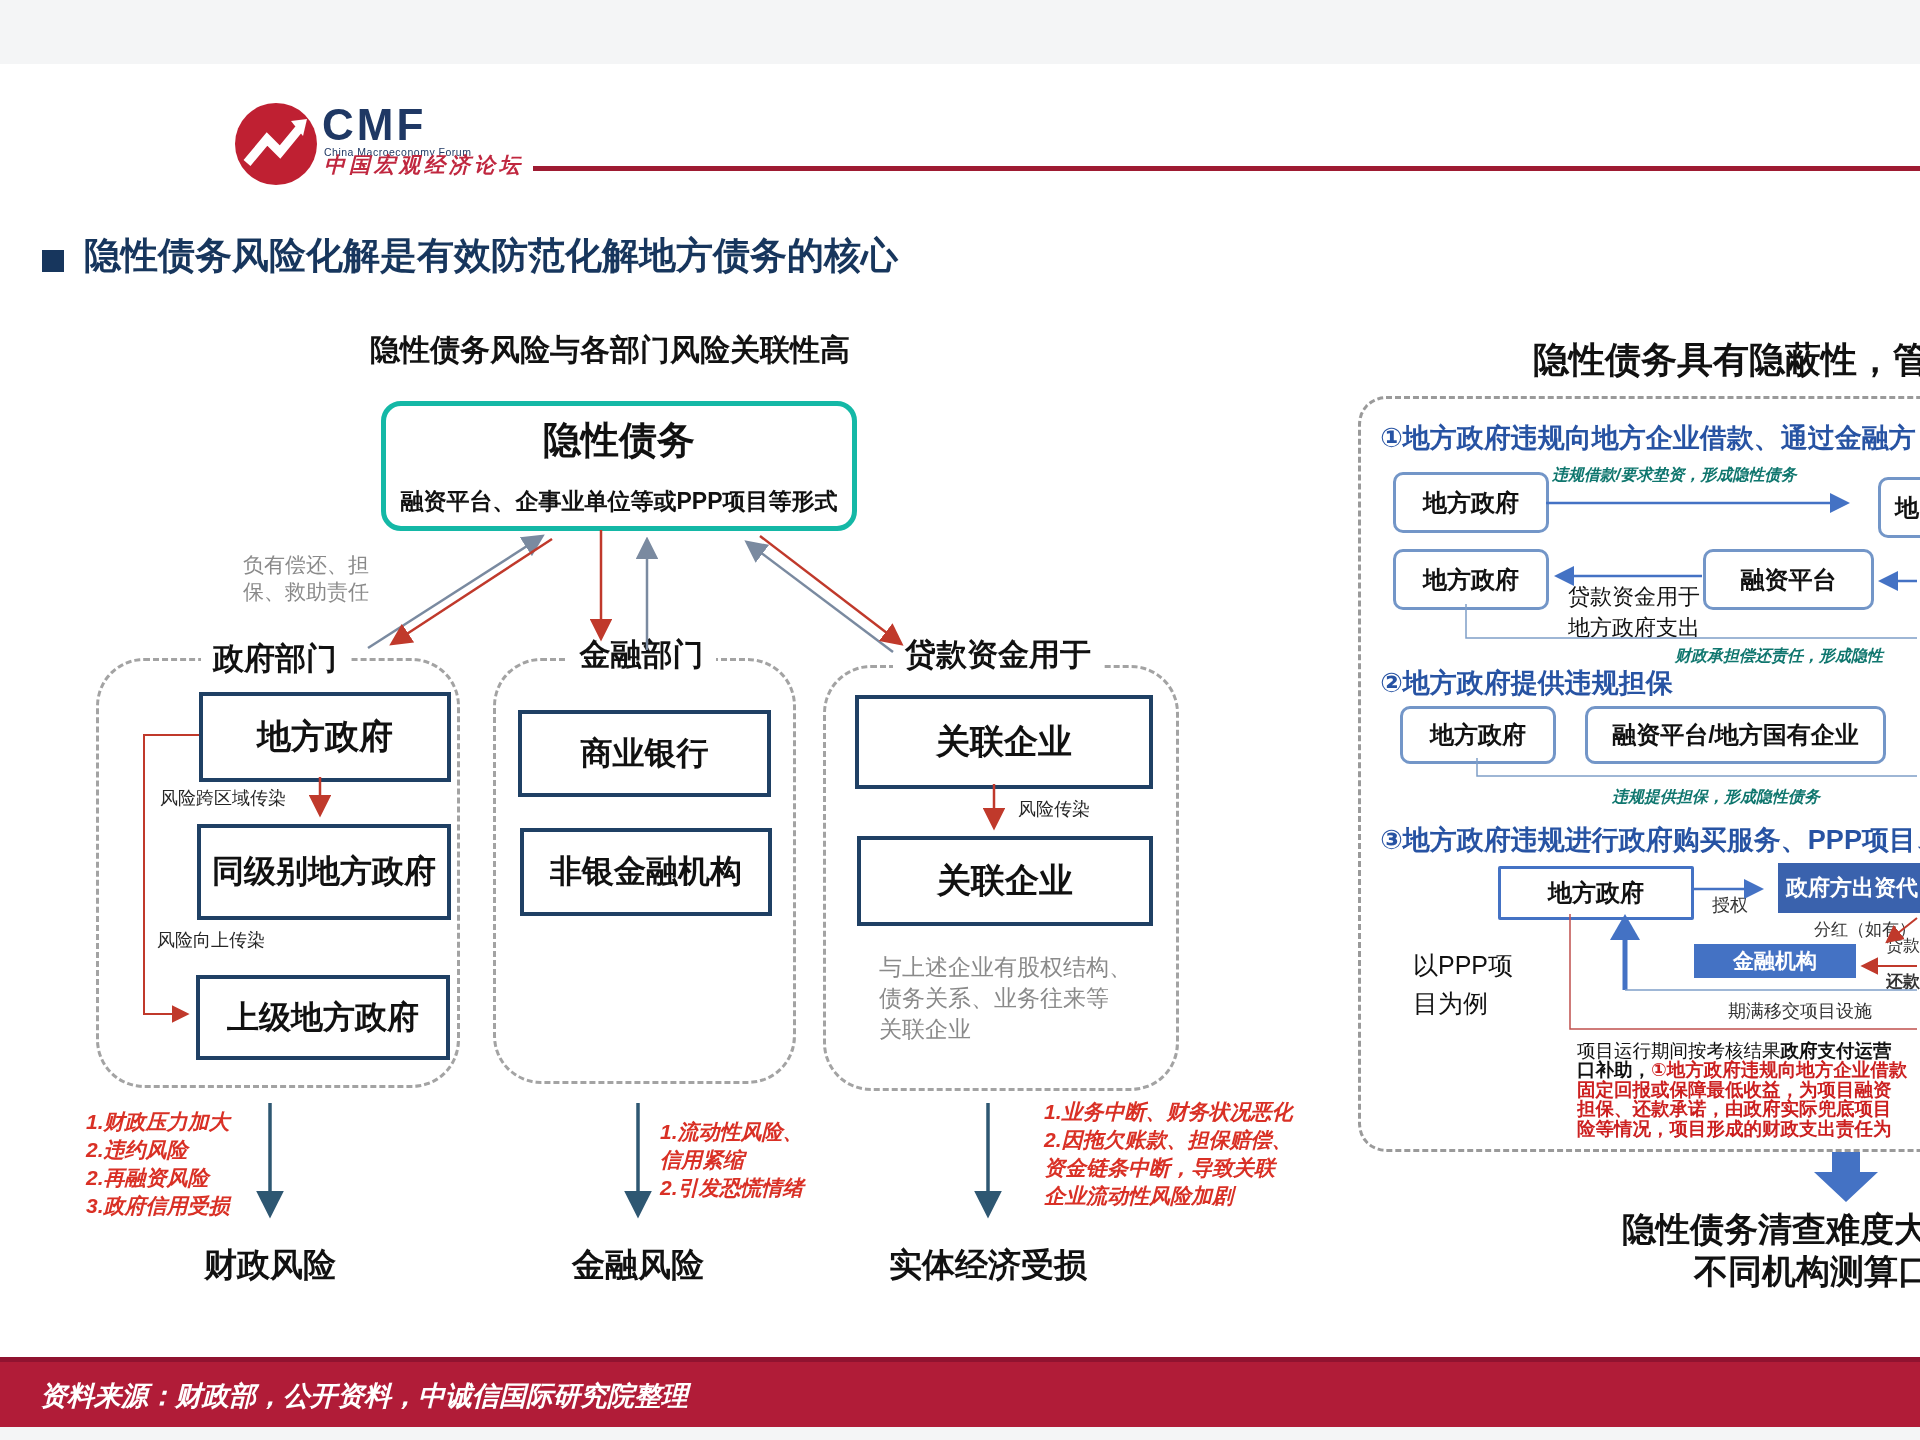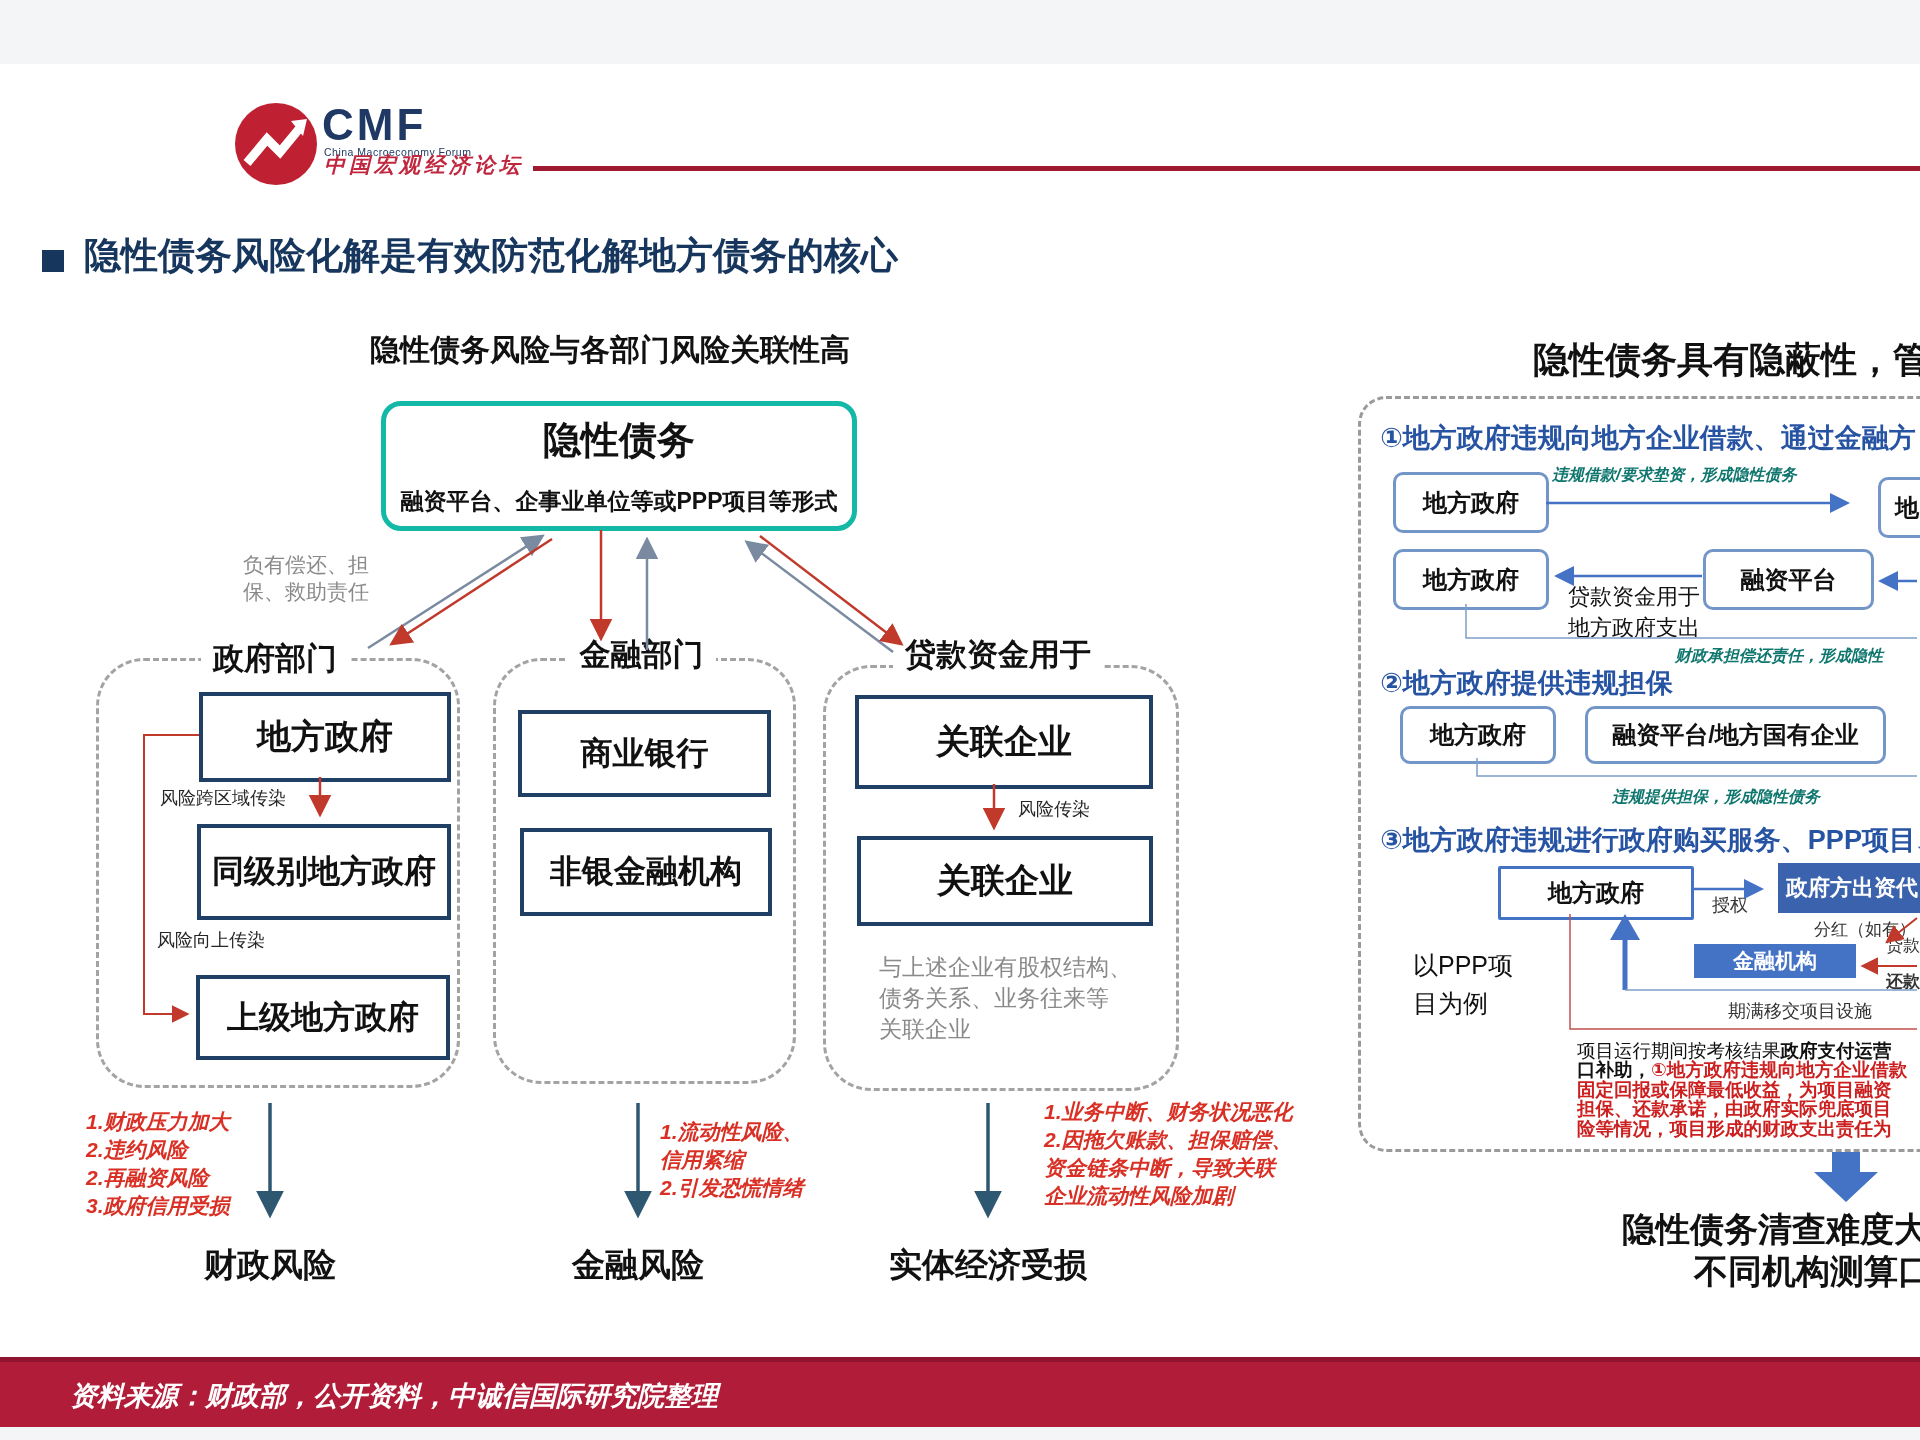--- a/index.html
+++ b/index.html
@@ -41,21 +41,21 @@
   .bluebox{position:absolute;background:#4472c4;color:#fff;font-weight:bold;display:flex;align-items:center;
            justify-content:center;white-space:nowrap;overflow:hidden;z-index:5;}
   .tiny{position:absolute;font-size:17px;color:#333;white-space:nowrap;z-index:6;}
   .para{position:absolute;left:1577px;top:1041px;width:341px;height:98px;overflow:hidden;font-size:18.5px;line-height:19.4px;}
   .para div{white-space:nowrap;}
   .para .red{color:#cc2020;font-weight:bold;}
   .para .bold{font-weight:bold;}
   .concl{position:absolute;font-size:34px;font-weight:bold;white-space:nowrap;}
   
   .src-bar{position:absolute;left:0;top:1357px;width:1920px;height:70px;background:#b11c38;border-top:5px solid #901330;box-sizing:border-box;}
-  .src-text{position:absolute;left:40px;top:1378px;font-size:27px;font-weight:bold;font-style:italic;color:#ffffff;white-space:nowrap;margin-left:30px;}
+  .src-text{position:absolute;left:40px;top:1378px;font-size:27px;font-weight:bold;font-style:italic;color:#ffffff;white-space:nowrap;}
   svg.overlay{position:absolute;left:0;top:0;z-index:7;pointer-events:none;}
 </style>
 </head>
 <body>
 
 <div class="page">
   <div class="slide"></div>
 
   <div class="logo-circle">
     <svg width="82" height="82" viewBox="0 0 82 82">

